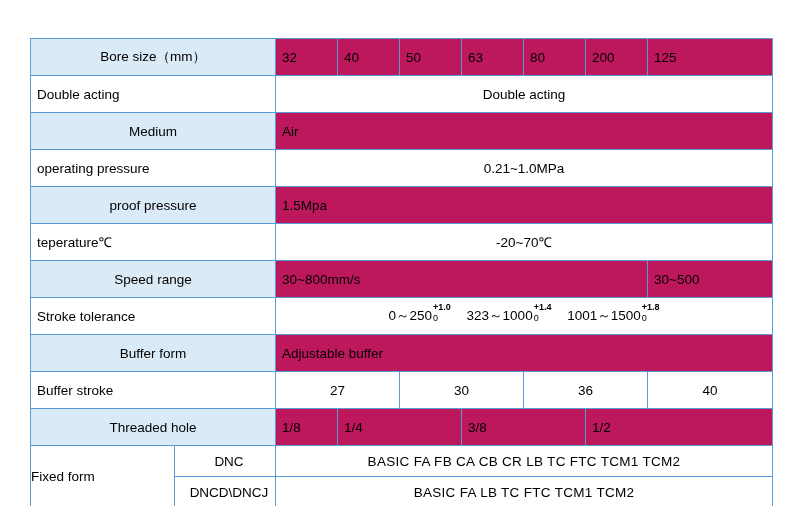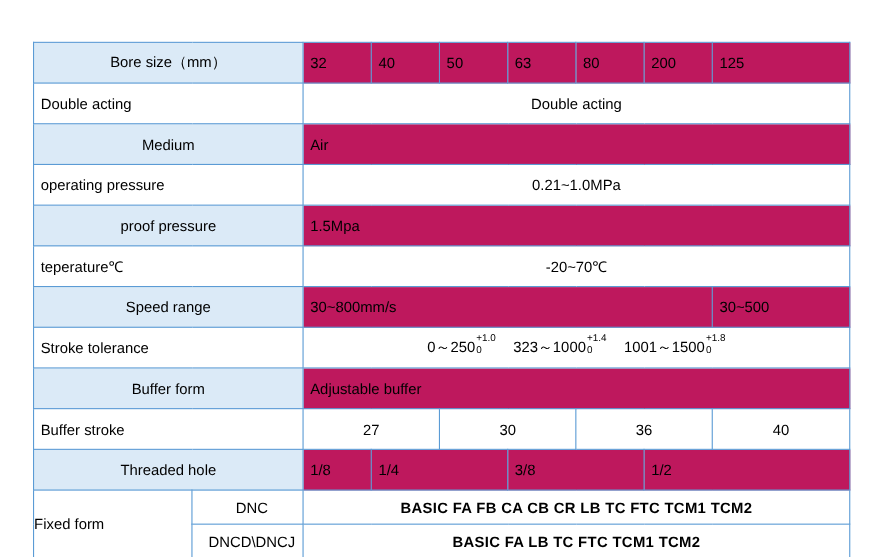--- a/index.html
+++ b/index.html
@@ -60,41 +60,42 @@
     font-size: 9px;
     line-height: 1;
     vertical-align: middle;
     text-align: left;
     margin-left: 1px;
   }
   .sup .hi {
     display: block;
     position: relative;
     top: -4px;
+    font-weight: bold;
   }
   .sup .lo {
     display: block;
     position: relative;
     top: -2px;
   }
   .tol-item {
     white-space: nowrap;
     margin: 0 6px;
   }
   .fixed-sub {
     padding-left: 14px !important;
     text-align: center;
     height: 30px !important;
   }
   .fixed-val {
     text-align: center;
     height: 30px !important;
     letter-spacing: 0.3px;
   }
-  .nowrap { white-space: nowrap; font-weight: bold; }
+  .nowrap { white-space: nowrap; }
 </style>
 </head>
 <body>
 
 <div id="spec-wrap">
   <table class="spec">
     <colgroup>
       <col style="width:144px">
       <col style="width:101px">
       <col style="width:62px">

